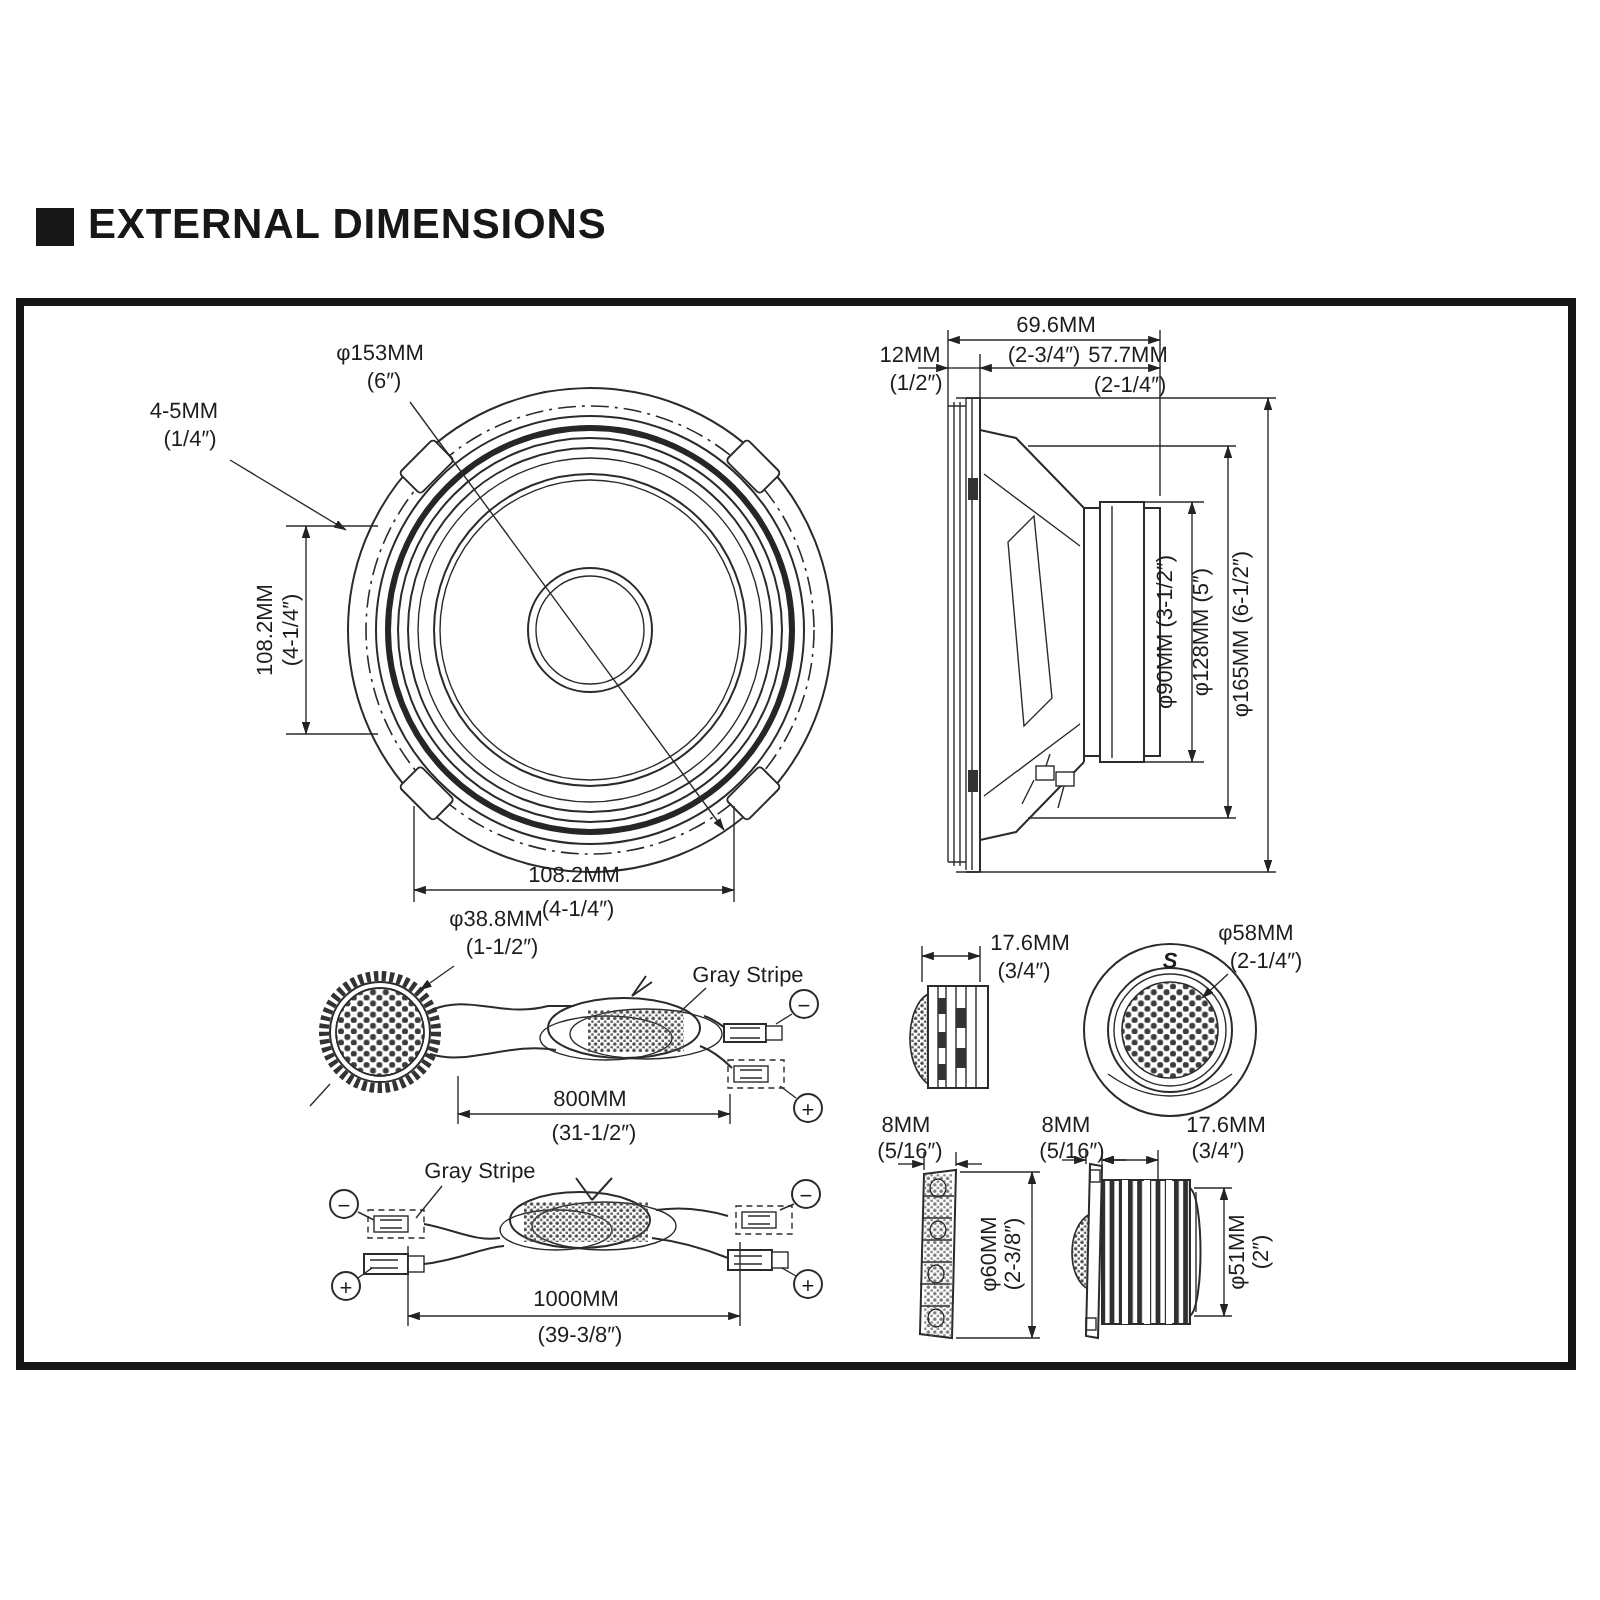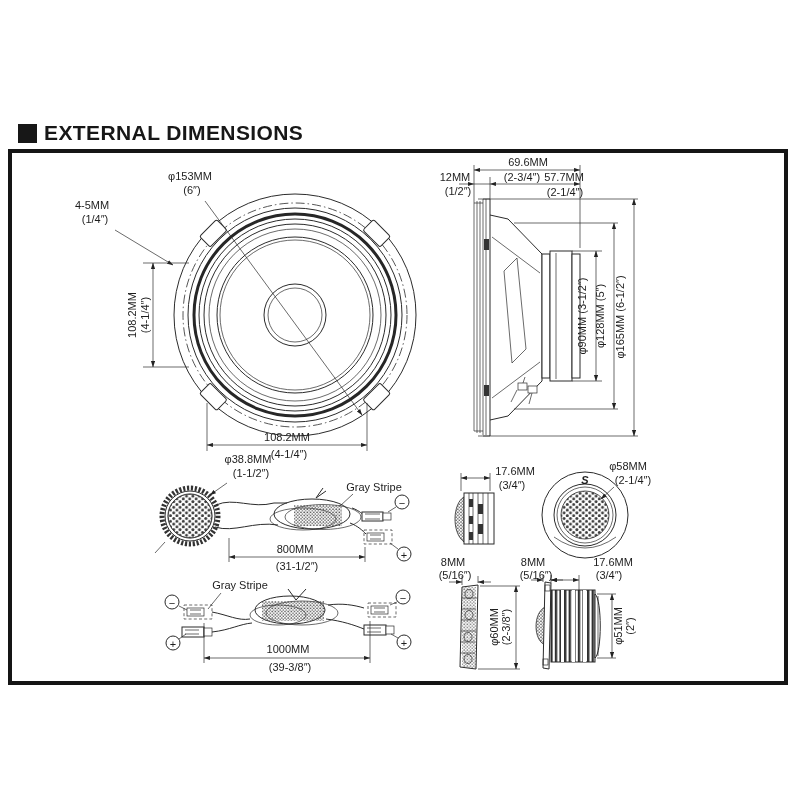--- a/index.html
+++ b/index.html
@@ -1,18 +1,18 @@
 <!DOCTYPE html>
 <html><head>
 <meta charset="utf-8">
 <style>
   html,body{margin:0;padding:0;}
   body{width:800px;height:800px;background:#ffffff;position:relative;overflow:hidden;
        font-family:"Liberation Sans",sans-serif;}
-  .header{position:absolute;left:18px;top:121px;display:flex;gap:24px;flex-direction:column;}
+  .header{position:absolute;left:18px;top:101px;display:flex;gap:24px;flex-direction:column;}
   .header .item{display:flex;align-items:center;gap:7px;}
   .sq{width:19px;height:19px;background:#171717;flex:0 0 auto;}
   .ttl{font-size:21px;font-weight:800;letter-spacing:.4px;color:#171717;white-space:nowrap;}
   .frame{position:absolute;left:8px;top:149px;width:780px;height:536px;
          border:4px solid #151515;box-sizing:border-box;background:#fff;}
   svg{display:block;}
   svg text{font-family:"Liberation Sans",sans-serif;font-size:11px;fill:#1d1d1d;}
   svg text.rot{font-size:11px;}
   .ln{stroke:#2b2b2b;fill:none;stroke-width:1;}
   .thin{stroke:#2b2b2b;fill:none;stroke-width:.7;}

